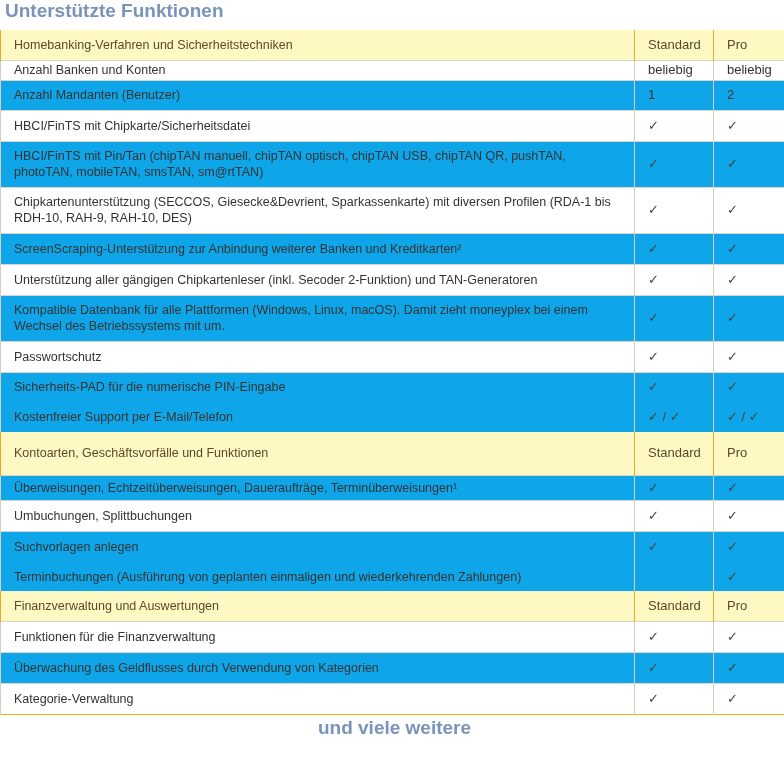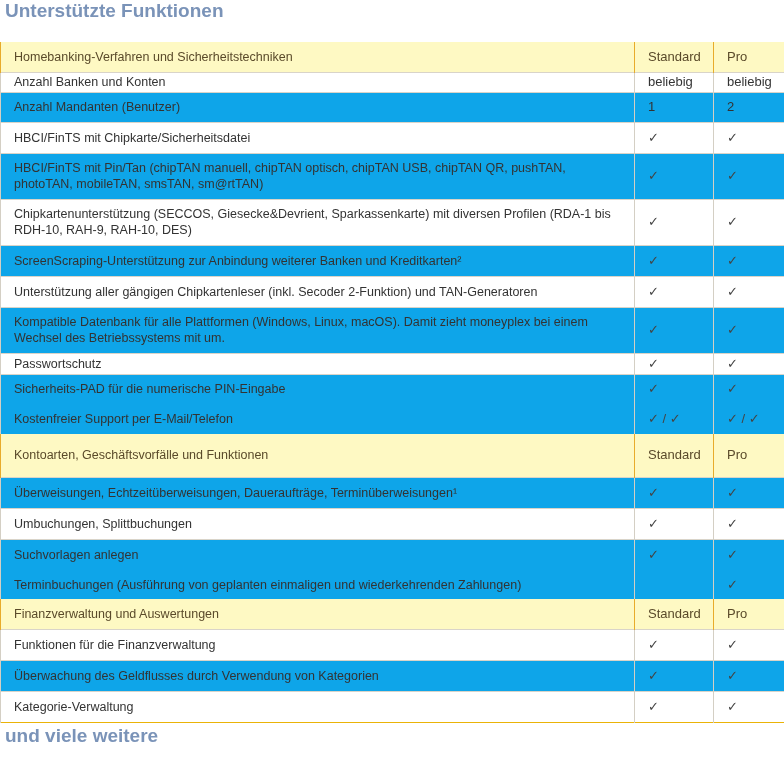--- a/index.html
+++ b/index.html
@@ -1,30 +1,30 @@
 <!DOCTYPE html>
 <html><head>
 <meta charset="utf-8">
 <style>
   html, body { margin: 0; padding: 0; background: #ffffff; }
   body { width: 784px; height: 779px; overflow: hidden; font-family: "Liberation Sans", sans-serif; }
-  .title { color: #7a93b8; font-weight: bold; font-size: 19px; margin: 0; padding: 0 0 12px 5px; line-height: 22px; height: 30px; }
+  .title { color: #7a93b8; font-weight: bold; font-size: 19px; margin: 0; padding: 0 0 0 5px; line-height: 22px; height: 30px; }
   .title.top { padding-top: 0px; }
   table { border-collapse: collapse; width: 784px; table-layout: fixed; margin: 0; }
   col.c1 { width: 634px; }
   col.c2 { width: 79px; }
   col.c3 { width: 71px; }
   td { font-size: 12.5px; color: #333333; padding: 0 6px 0 13px; vertical-align: middle; line-height: 16px; border-left: 1px solid #d4cfc4; border-right: 1px solid #d4cfc4; }
   td.v { padding-left: 13px; padding-right: 8px; font-size: 13px; }
   tr.head td { background: #fef9c3; color: #5a4a2a; border-left-color: #e8ab2a; border-right-color: #e8ab2a; }
   tr.alt td { background: #0ea5e9; }
   tr.plain td { background: #ffffff; }
   tr.sep td { border-top: 1px solid #d9d4c9; }
   .check { font-size: 14px; color: #444; }
-  .bottom-title { margin-top: 2px; }
+  .bottom-title { margin-top: 2px; text-align: center; }
 </style>
 </head>
 <body>
 
 <div class="title top">Unterstützte Funktionen</div>
 
 <table>
   <colgroup>
       <col class="c1">
       <col class="c2">
@@ -70,42 +70,42 @@
     <tr class="plain sep" style="height:31px">
       <td>Unterstützung aller gängigen Chipkartenleser (inkl. Secoder 2-Funktion) und TAN-Generatoren</td>
       <td class="v check">✓</td>
       <td class="v check">✓</td>
     </tr>
     <tr class="alt sep" style="height:46px">
       <td>Kompatible Datenbank für alle Plattformen (Windows, Linux, macOS). Damit zieht moneyplex bei einem Wechsel des Betriebssystems mit um.</td>
       <td class="v check">✓</td>
       <td class="v check">✓</td>
     </tr>
-    <tr class="plain sep" style="height:21px">
+    <tr class="plain sep" style="height:31px">
       <td>Passwortschutz</td>
       <td class="v check">✓</td>
       <td class="v check">✓</td>
     </tr>
     <tr class="alt sep" style="height:30px">
       <td>Sicherheits-PAD für die numerische PIN-Eingabe</td>
       <td class="v check">✓</td>
       <td class="v check">✓</td>
     </tr>
     <tr class="alt" style="height:30px">
       <td>Kostenfreier Support per E-Mail/Telefon</td>
       <td class="v check">✓ / ✓</td>
       <td class="v check">✓ / ✓</td>
     </tr>
 
     <tr class="head" style="height:43px">
       <td>Kontoarten, Geschäftsvorfälle und Funktionen</td>
       <td class="v">Standard</td>
       <td class="v">Pro</td>
     </tr>
-    <tr class="alt sep" style="height:31px">
+    <tr class="alt sep" style="height:25px">
       <td>Überweisungen, Echtzeitüberweisungen, Daueraufträge, Terminüberweisungen¹</td>
       <td class="v check">✓</td>
       <td class="v check">✓</td>
     </tr>
     <tr class="plain sep" style="height:31px">
       <td>Umbuchungen, Splittbuchungen</td>
       <td class="v check">✓</td>
       <td class="v check">✓</td>
     </tr>
     <tr class="alt sep" style="height:31px">

